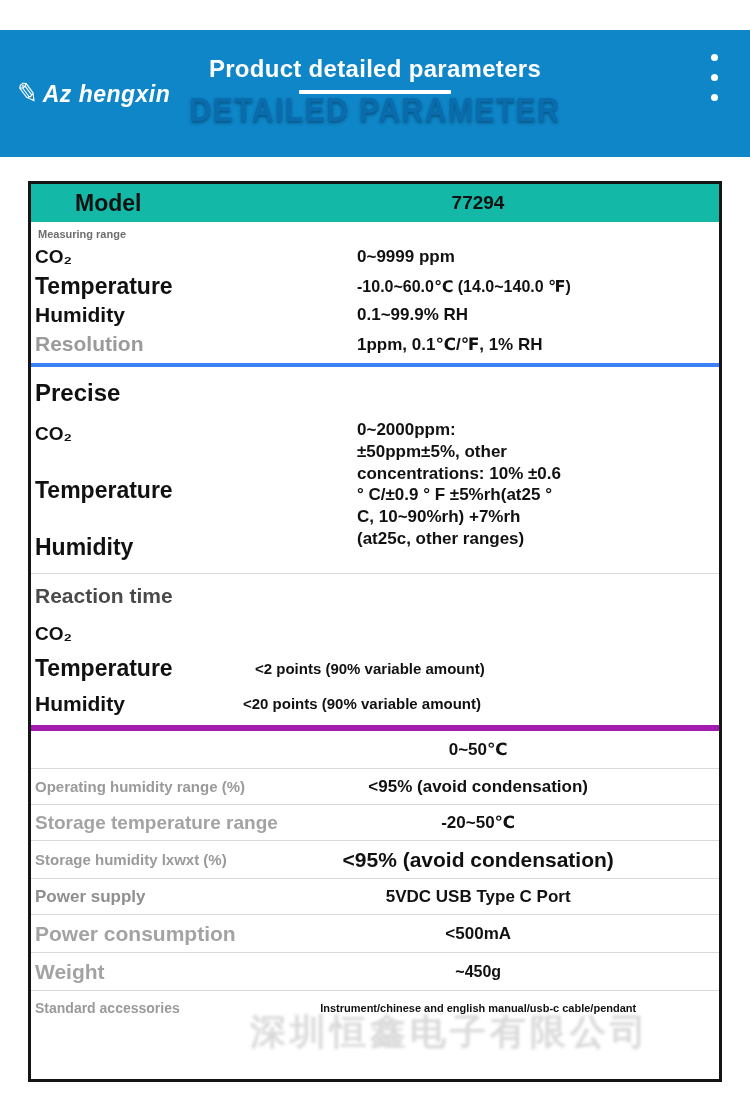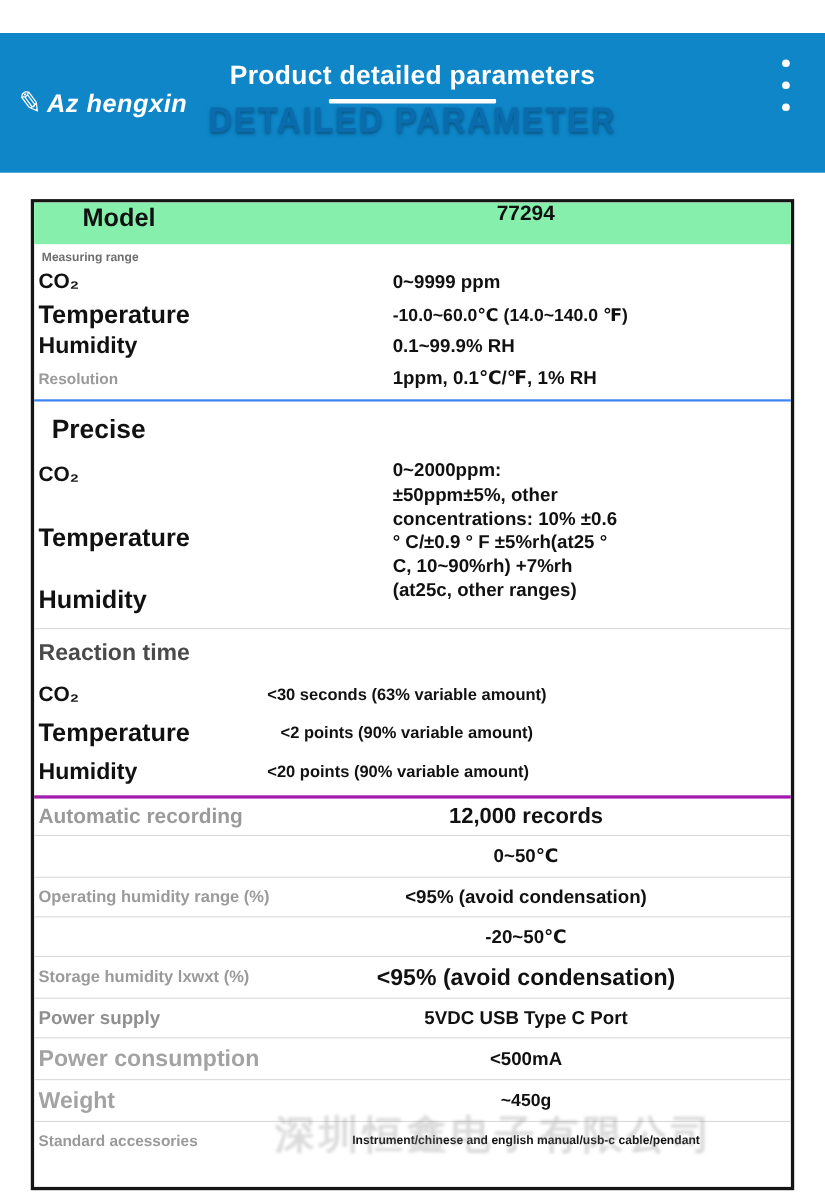--- a/index.html
+++ b/index.html
@@ -30,52 +30,52 @@
     position:absolute;right:28px;top:20px;display:flex;flex-direction:column;gap:13px;
     cursor:pointer;padding:4px;
   }
   .kebab i{width:7px;height:7px;border-radius:50%;background:#ffffff;display:block;}
   
   .sheet{
     position:absolute;left:28px;top:181px;width:694px;height:901px;
     border:3px solid #151515;background:#ffffff;box-sizing:border-box;overflow:hidden;
   }
   .model{
-    position:relative;height:38px;background:#86efac;display:flex;align-items:flex-start;
+    position:relative;height:38px;background:#14b8a6;display:flex;align-items:center;
   }
   .m-label{font-size:23px;font-weight:bold;color:#111;padding-left:44px;}
   .m-value{
     position:absolute;left:447px;transform:translateX(-50%);
     font-size:19px;font-weight:bold;color:#111;
   }
   .sec{box-sizing:border-box;}
   .caption{font-size:11px;font-weight:bold;color:#6e6e6e;padding:6px 0 2px 7px;}
   .trow{display:flex;align-items:center;}
   .trow .lab{flex:0 0 326px;padding-left:4px;font-weight:bold;color:#111;box-sizing:border-box;}
   .trow .val{font-weight:bold;color:#111;font-size:17px;white-space:nowrap;}
-  .measuring{border-bottom:2px solid #3b82f6;padding-bottom:4px;}
+  .measuring{border-bottom:4px solid #3b82f6;padding-bottom:4px;}
   .mr0{min-height:30px}.mr1{min-height:29px}.mr2{min-height:28px}.mr3{min-height:30px}
   .mr0 .lab{font-size:19px}.mr1 .lab{font-size:23px}
-  .mr2 .lab{font-size:21px}.mr3 .lab{font-size:14px;color:#9a9a9a}
+  .mr2 .lab{font-size:21px}.mr3 .lab{font-size:21px;color:#9a9a9a}
   .mr1 .val{font-size:16px}
   
   .precise{border-bottom:1px solid #d9d9d9;padding:6px 0 12px;}
-  .p-title{font-size:24px;font-weight:bold;color:#111;padding-left:4px;margin:6px 12px 16px;}
+  .p-title{font-size:24px;font-weight:bold;color:#111;padding-left:4px;margin:6px 0 16px;}
   .p-body{display:flex;}
   .p-labels{flex:0 0 326px;padding-left:4px;box-sizing:border-box;}
   .p-labels div{font-weight:bold;color:#111;}
   .p-co2{font-size:19px;margin-bottom:32px;}
   .p-temp{font-size:23px;margin-bottom:30px;}
   .p-hum{font-size:23px;}
   .p-value{
     width:300px;font-size:17px;font-weight:bold;color:#111;
     white-space:pre-line;line-height:1.28;margin-top:-4px;
   }
   
-  .reaction{border-bottom:3px solid #a21caf;padding:2px 0 4px;}
+  .reaction{border-bottom:6px solid #a21caf;padding:2px 0 4px;}
   .r-title{font-size:21px;font-weight:bold;color:#4a4a4a;padding-left:4px;margin:8px 0 8px;}
   .rrow{display:flex;align-items:center;min-height:35px;}
   .rrow .lab{flex:0 0 212px;padding-left:4px;font-weight:bold;color:#111;box-sizing:border-box;}
   .rrow .val{font-size:15px;font-weight:bold;color:#111;white-space:nowrap;}
   .rr0 .lab{font-size:19px}.rr1 .lab{font-size:23px}.rr2 .lab{font-size:21px}
   .rr1 .val{margin-left:12px}
   
   .prow{position:relative;display:flex;align-items:center;border-bottom:1px solid #d9d9d9;box-sizing:border-box;}
   .prow:last-child{border-bottom:none;}
   .prow .lab{padding-left:4px;font-weight:bold;}
@@ -163,44 +163,40 @@
 ° C/±0.9 ° F ±5%rh(at25 °
 C, 10~90%rh) +7%rh
 (at25c, other ranges)</div>
     </div>
   </div>
 
   <div class="sec reaction">
     <div class="r-title">Reaction time</div>
     <div class="rrow rr0">
       <span class="lab">CO₂</span>
-      <span class="val">&lt;30 seconds (63% variable amount)</span>
     </div>
     <div class="rrow rr1">
       <span class="lab">Temperature</span>
       <span class="val">&lt;2 points (90% variable amount)</span>
     </div>
     <div class="rrow rr2">
       <span class="lab">Humidity</span>
       <span class="val">&lt;20 points (90% variable amount)</span>
     </div>
   </div>
 
-  <div class="prow r1">
-    <span class="lab">Automatic recording</span>
-    <span class="val">12,000 records</span>
-  </div>
   <div class="prow r2">
     <span class="val">0~50℃</span>
   </div>
   <div class="prow r3">
     <span class="lab">Operating humidity range (%)</span>
     <span class="val">&lt;95% (avoid condensation)</span>
   </div>
   <div class="prow r4">
+    <span class="lab">Storage temperature range</span>
     <span class="val">-20~50℃</span>
   </div>
   <div class="prow r5">
     <span class="lab">Storage humidity lxwxt (%)</span>
     <span class="val">&lt;95% (avoid condensation)</span>
   </div>
   <div class="prow r6">
     <span class="lab">Power supply</span>
     <span class="val">5VDC USB Type C Port</span>
   </div>

